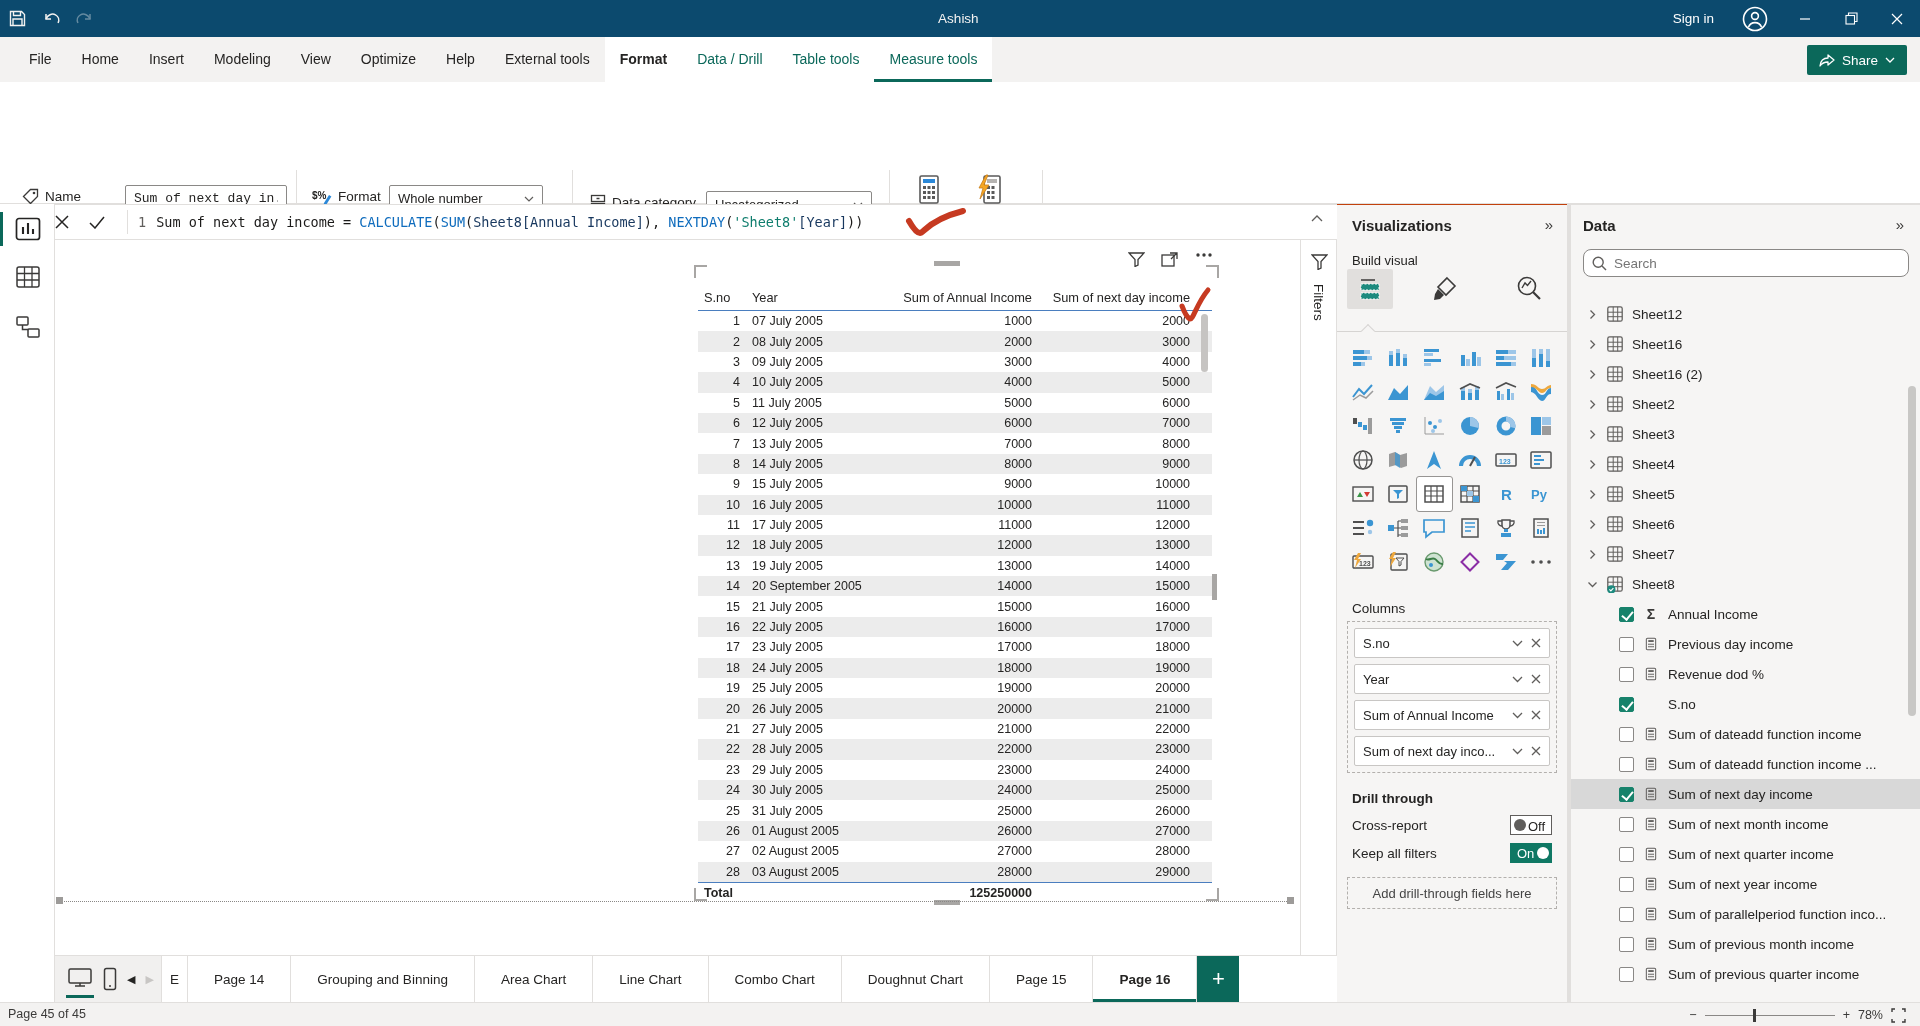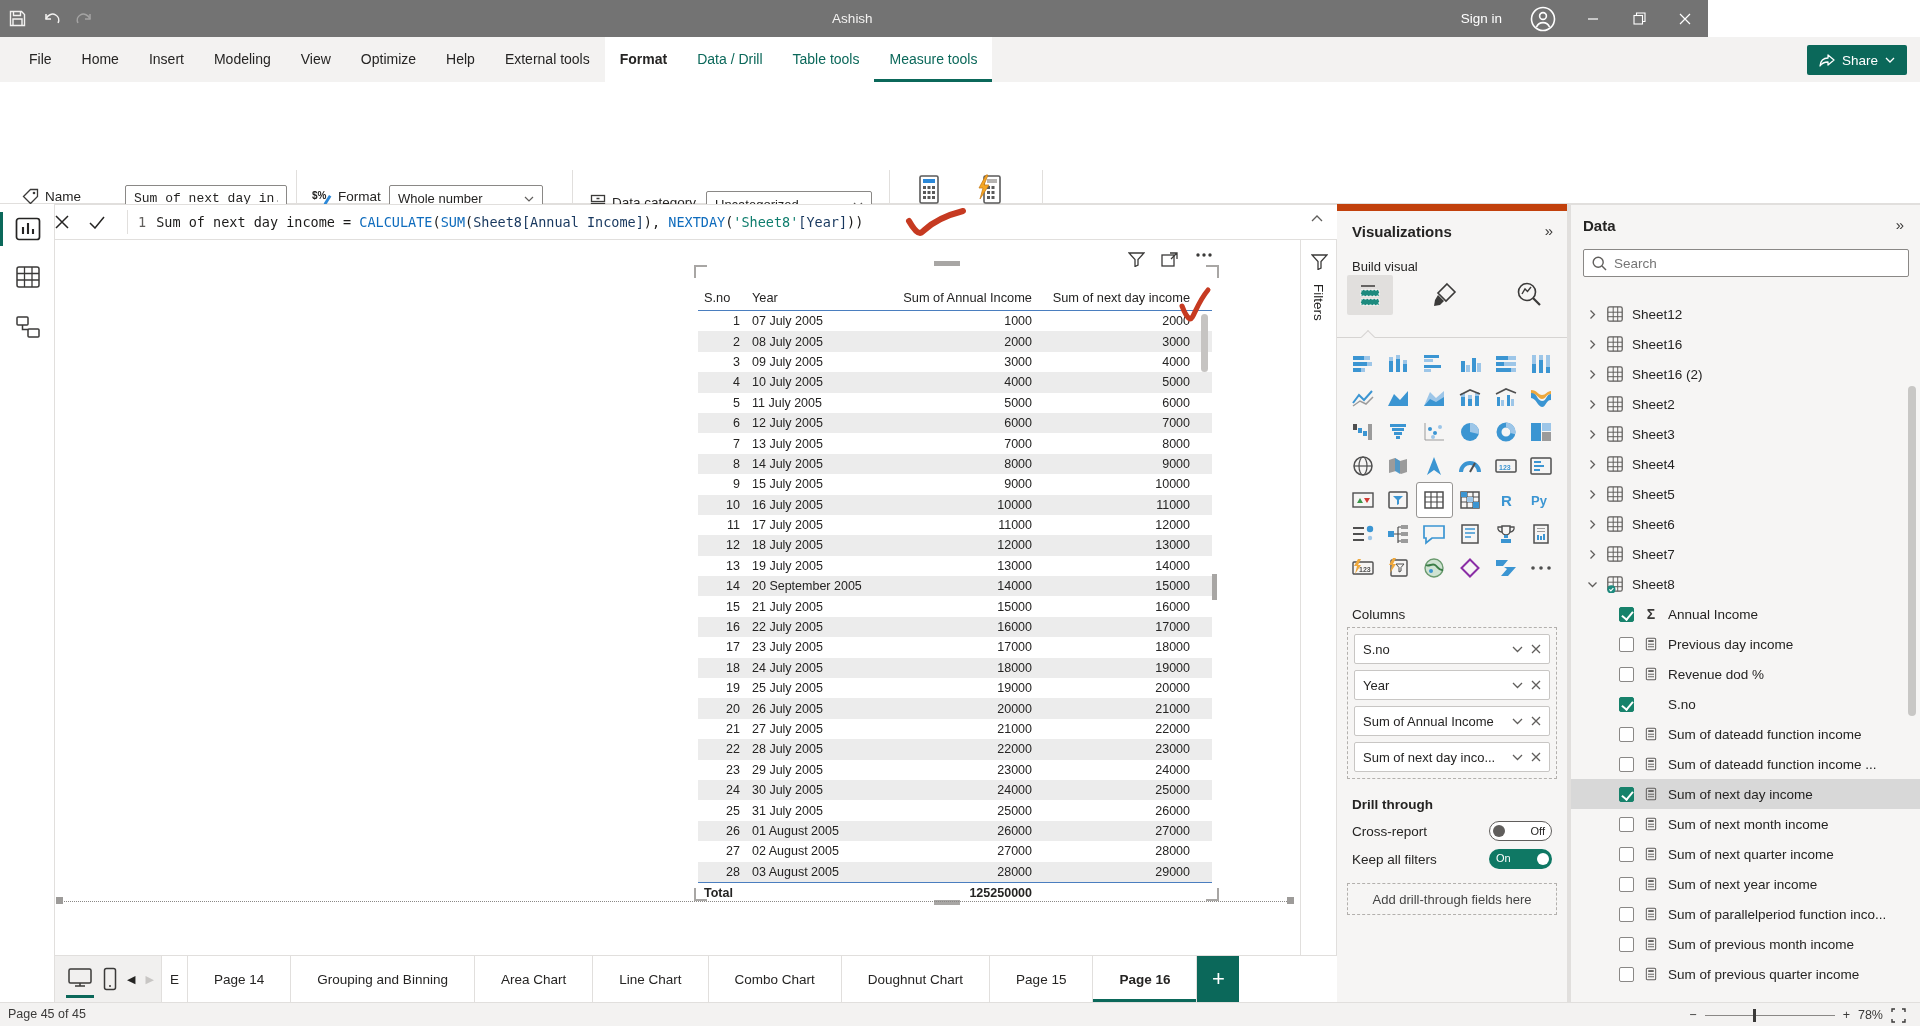--- a/index.html
+++ b/index.html
@@ -1,21 +1,21 @@
 <!DOCTYPE html>
 <html><head>
 <meta charset="utf-8">
 <style>
 *{margin:0;padding:0;box-sizing:border-box}
 body{width:1920px;height:1026px;overflow:hidden;font-family:"Liberation Sans",sans-serif;color:#252423;background:#fff}
 #root{position:relative;width:1920px;height:1026px;overflow:hidden;background:#fff}
 .abs{position:absolute}
 svg{display:block}
 
-#titlebar{position:absolute;left:0;top:0;width:1708px;height:37px;background:#737373;display:flex;align-items:center}
+#titlebar{position:absolute;left:0;top:0;width:1920px;height:37px;background:#0c4a6e;display:flex;align-items:center}
 .tbicon{width:34px;height:37px;display:flex;align-items:center;justify-content:center;cursor:pointer}
 .tbicon.dis{opacity:.38}
 .tb-title{position:absolute;left:50%;transform:translateX(-54%);color:#f3f2f1;font-size:13.5px}
 .tb-right{position:absolute;right:0;top:0;height:37px;display:flex;align-items:center}
 .signin{color:#fff;font-size:13.5px;margin-right:28px;cursor:pointer}
 .winbtn{width:46px;height:37px;display:flex;align-items:center;justify-content:center;cursor:pointer}
 
 #menubar{position:absolute;left:0;top:37px;width:1920px;height:45px;background:#f3f2f1}
 #menu-tabs{display:flex;height:45px;padding-left:14px}
 .mtab{padding:0 15px;height:45px;line-height:45px;font-size:14px;color:#252423;cursor:pointer;white-space:nowrap}
@@ -62,51 +62,51 @@
 .handle{position:absolute;background:#a8a6a4}
 .corner{position:absolute;width:13px;height:13px;border-left:2px solid #a8a6a4;border-top:2px solid #a8a6a4}
 .corner.b{border-top:none;border-bottom:2px solid #a8a6a4}
 #page-dotted{position:absolute;left:2px;top:661px;width:1236px;border-top:1px dotted #8a8886}
 .dotmark{position:absolute;top:657px;width:7px;height:7px;background:#9d9b99}
 #tv-scroll{position:absolute;left:1146px;top:74px;width:7px;height:58px;background:#c6c4c2;border-radius:4px;cursor:pointer}
 
 #filters-strip{position:absolute;left:1300px;top:240px;width:37px;height:715px;background:#fff;border-left:1px solid #e1dfdd;border-right:1px solid #e1dfdd}
 #filters-strip .vtext{position:absolute;left:10px;top:44px;writing-mode:vertical-rl;font-size:13.5px;color:#252423}
 
-#vizpane{position:absolute;left:1337px;top:204px;width:230px;height:798px;background:#f6f5f4;border-top:7px solid #c2410c}
+#vizpane{position:absolute;left:1337px;top:204px;width:230px;height:798px;background:#f6f5f4;border-top:1px solid #c2410c}
 .panetitle{position:absolute;font-size:15px;font-weight:bold;color:#252423}
 .collapse{position:absolute;cursor:pointer;font-size:15px;color:#3b3a39}
 #build-label{position:absolute;left:15px;top:48px;font-size:13px}
 .vtab{position:absolute;cursor:pointer}
 #build-tab{left:10px;top:64px;width:46px;height:40px;background:#e1dfdd;border-radius:2px;display:flex;align-items:center;justify-content:center}
 #viz-tabs-divider{position:absolute;left:0;top:126px;width:230px;border-top:1px solid #d6d4d2}
 #tab-notch{position:absolute;left:26px;top:121px;width:10px;height:10px;background:#f6f5f4;border-left:1px solid #d6d4d2;border-top:1px solid #d6d4d2;transform:rotate(45deg)}
 #gallery{position:absolute;left:8px;top:136px;width:214px;display:grid;grid-template-columns:repeat(6,35px);grid-auto-rows:34px;justify-content:space-between}
 .gcell{display:flex;align-items:center;justify-content:center;cursor:pointer;border-radius:2px}
 .gcell.sel{background:#fff;outline:1px solid #979593}
 #columns-label{position:absolute;left:15px;top:396px;font-size:13.5px}
 #pills-box{position:absolute;left:10px;top:416px;width:210px;border:1px dashed #b3b0ad;padding:6px 6px}
 .pill{height:30px;background:#fff;border:1px solid #c8c6c4;border-radius:2px;margin-bottom:6px;display:flex;align-items:center;font-size:13px;padding:0 8px;cursor:pointer}
 .pill:last-child{margin-bottom:0}
 .pill .nm{flex:1;overflow:hidden;white-space:nowrap}
 .pillic{margin-left:8px;cursor:pointer;display:flex}
 #drill-label{position:absolute;left:15px;top:586px;font-size:13.5px;font-weight:bold}
 .drillrow{position:absolute;left:15px;width:200px;display:flex;align-items:center;justify-content:space-between;font-size:13.5px}
-.toggle{width:63px;height:20px;border-radius:10px;position:relative;cursor:pointer;font-size:11px}
+.toggle{width:42px;height:20px;border-radius:0;position:relative;cursor:pointer;font-size:13px}
 .toggle.off{border:1px solid #605e5c;background:#fff;color:#252423}
 .toggle.off .dot{position:absolute;left:3px;top:3px;width:12px;height:12px;border-radius:50%;background:#605e5c}
 .toggle.off .tl{position:absolute;right:6px;top:3px}
 .toggle.on{background:#0f7864;color:#fff}
 .toggle.on .dot{position:absolute;right:3px;top:4px;width:12px;height:12px;border-radius:50%;background:#fff}
 .toggle.on .tl{position:absolute;left:7px;top:3px}
 #adddrill{position:absolute;left:10px;top:672px;width:210px;height:32px;border:1px dashed #b3b0ad;display:flex;align-items:center;justify-content:center;font-size:13px;color:#444;cursor:pointer}
 #pane-divider{position:absolute;left:1567px;top:204px;width:4px;height:798px;background:#e1dfdd}
 
 #datapane{position:absolute;left:1571px;top:204px;width:349px;height:798px;background:#f6f5f4;border-top:1px solid #e1dfdd;overflow:hidden}
-#search-box{position:absolute;left:12px;top:44px;width:326px;height:28px;background:#fff;border:1px solid #8a8886;border-radius:2px;display:flex;align-items:center;padding:0 8px;gap:7px}
+#search-box{position:absolute;left:12px;top:44px;width:326px;height:28px;background:#fff;border:1px solid #8a8886;border-radius:8px;display:flex;align-items:center;padding:0 8px;gap:7px}
 #search-box input{border:none;outline:none;flex:1;font-size:13.5px;font-family:inherit;color:#252423;background:transparent}
 #sheet-list{position:absolute;left:0;top:82px;width:349px}
 .sheetrow{height:30px;display:flex;align-items:center;padding-left:16px;gap:8px;font-size:13.5px;cursor:pointer}
 .sheetrow.partial{height:12px;overflow:hidden;align-items:flex-start}
 .fieldrow{height:30px;display:flex;align-items:center;padding-left:48px;gap:8px;font-size:13.5px;cursor:pointer;white-space:nowrap}
 .fieldrow.hl{background:#d8d8d8}
 .cb{width:15px;height:15px;border:1px solid #8a8886;border-radius:2px;background:#fff;flex:none;cursor:pointer;position:relative}
 .cb.ck{background:#17826b;border-color:#17826b}
 .cb.ck:after{content:"";position:absolute;left:4px;top:1px;width:5px;height:9px;border:solid #fff;border-width:0 2px 2px 0;transform:rotate(40deg)}
 .ficon{width:18px;flex:none;display:flex;justify-content:center;color:#3b3a39;font-size:13px}

